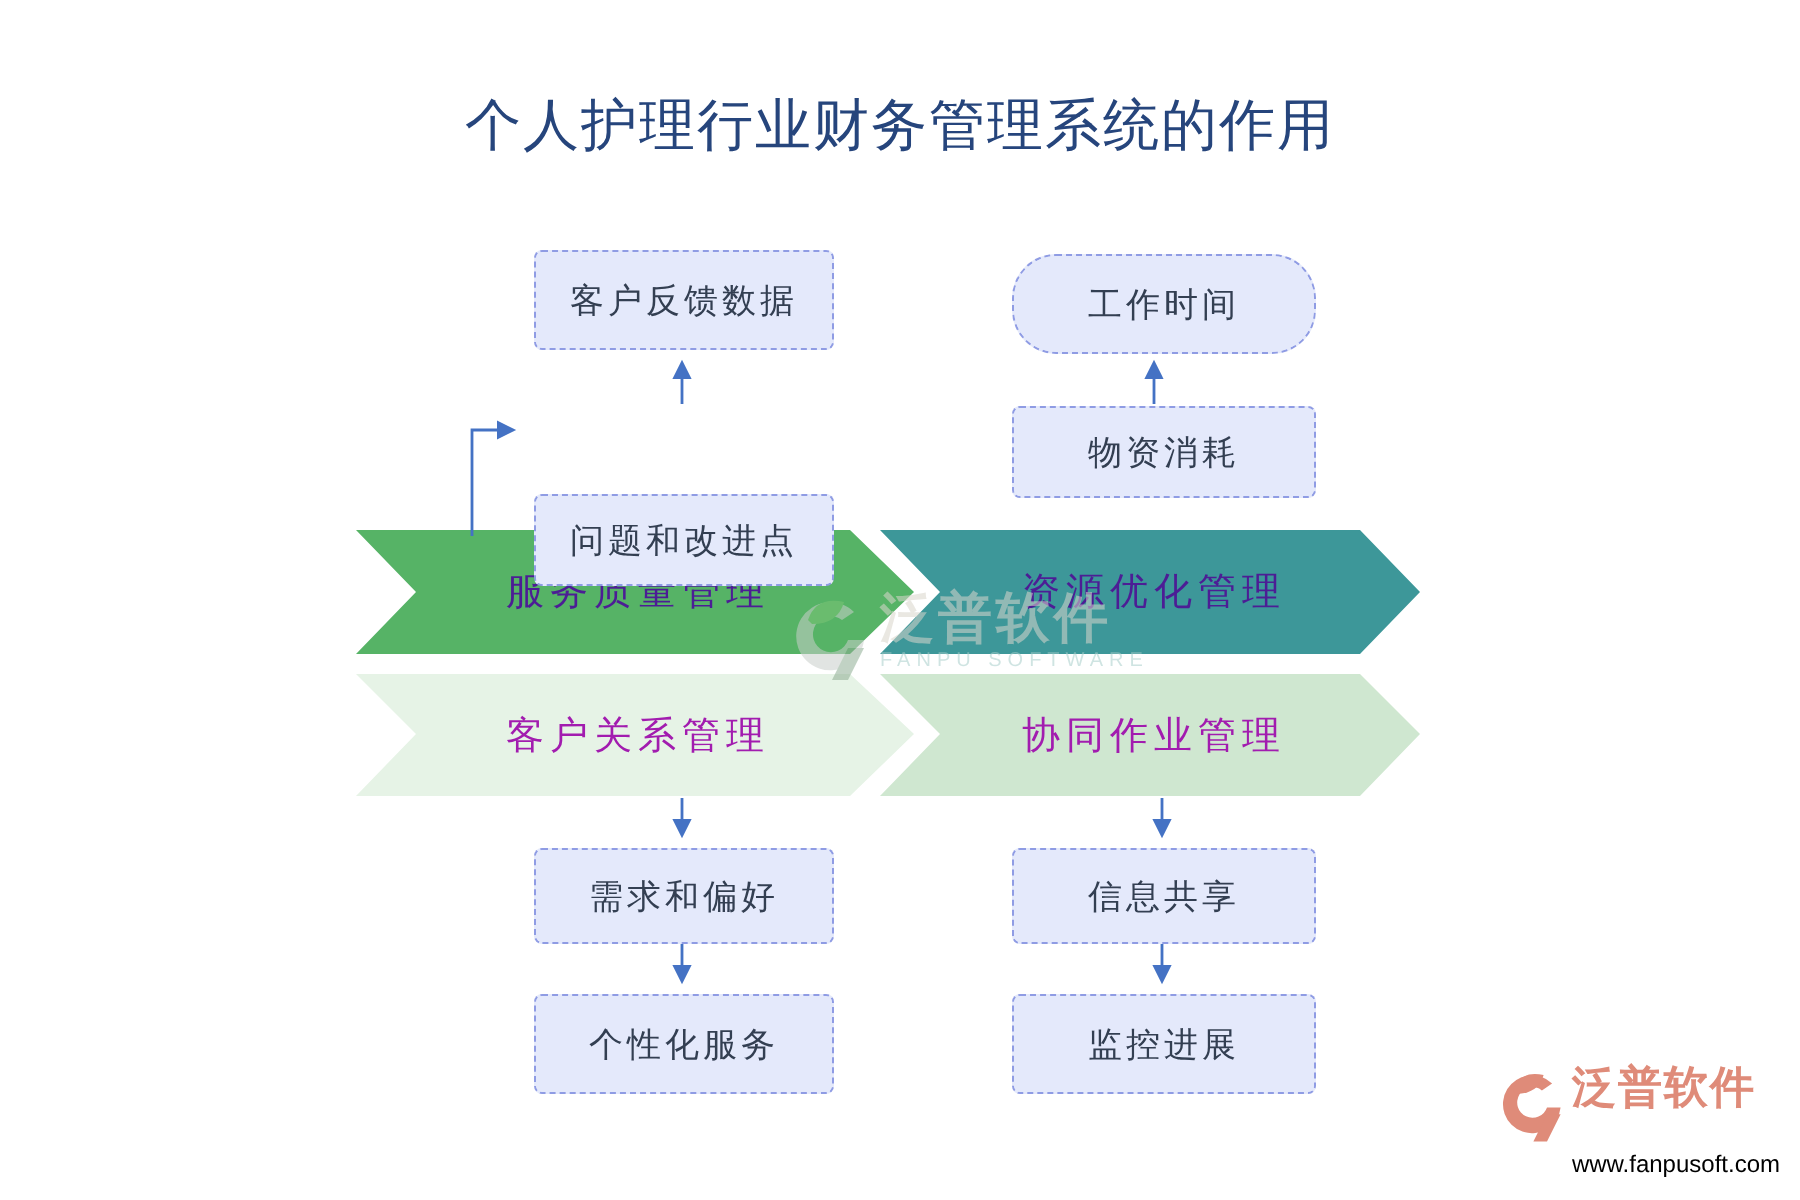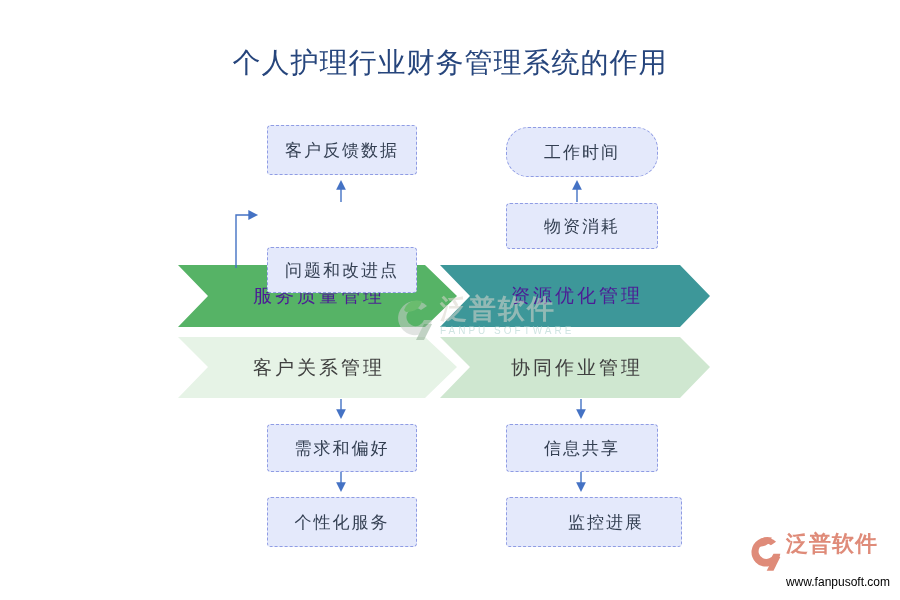--- a/index.html
+++ b/index.html
@@ -17,21 +17,21 @@
   .node{
     position:absolute;z-index:4;display:flex;align-items:center;justify-content:center;
     background:#e4e9fb;border:1px dashed #8f9ce4;border-radius:4px;
     font-size:17px;color:#333f52;letter-spacing:2px;
   }
   .band-label{
     position:absolute;z-index:3;display:flex;align-items:center;justify-content:center;
     font-size:19px;letter-spacing:3px;
   }
   .band-label.light{color:#4c1d95;}
-  .band-label.dark{color:#404040;text-align:right;}
+  .band-label.dark{color:#a21caf;text-align:right;}
   .watermark{
     position:absolute;z-index:7;left:394px;top:296px;display:flex;align-items:flex-start;
     opacity:0.55;pointer-events:none;
   }
   .watermark .wm-text-col{margin-left:6px;line-height:1;}
   .wm-brand{font-size:27px;font-weight:bold;color:#d9d6cc;letter-spacing:2px;}
   .wm-caption{font-size:10px;color:#a9cfcb;letter-spacing:3px;margin-top:3px;
     font-family:"Liberation Sans","DejaVu Sans",sans-serif;}
   .footer-logo{
     position:absolute;z-index:5;right:10px;bottom:12px;display:flex;align-items:flex-start;
@@ -61,21 +61,21 @@
   <div class="band-label dark" style="left:470px;top:337px;width:214px;height:61px;">协同作业管理</div>
 
   <div class="node" style="left:267px;top:125px;width:148px;height:48px;font-family:Liberation Mono, monospace;">客户反馈数据</div>
   <div class="node" style="left:267px;top:203px;width:148px;height:44px;margin-top:44px;">问题和改进点</div>
   <div class="node" style="left:267px;top:424px;width:148px;height:46px;">需求和偏好</div>
   <div class="node" style="left:267px;top:497px;width:148px;height:48px;">个性化服务</div>
 
   <div class="node" style="left:506px;top:127px;width:150px;height:48px;border-radius:22px;">工作时间</div>
   <div class="node" style="left:506px;top:203px;width:150px;height:44px;">物资消耗</div>
   <div class="node" style="left:506px;top:424px;width:150px;height:46px;text-align:right;">信息共享</div>
-  <div class="node" style="left:506px;top:497px;width:150px;height:48px;padding-left:24px;">监控进展</div>
+  <div class="node" style="left:506px;top:497px;width:150px;height:48px;">监控进展</div>
 
   <svg class="layer connector-layer">
     <defs>
       <marker id="arrow" markerWidth="8" markerHeight="8" refX="5.5" refY="3.5" orient="auto">
         <path d="M0,0 L7,3.5 L0,7 Z" fill="#4472c4"></path>
       </marker>
     </defs>
     <g stroke="#4472c4" stroke-width="1.4" fill="none">
       <path d="M341,202 L341,182" marker-end="url(#arrow)"></path>
       <path d="M577,202 L577,182" marker-end="url(#arrow)"></path>

